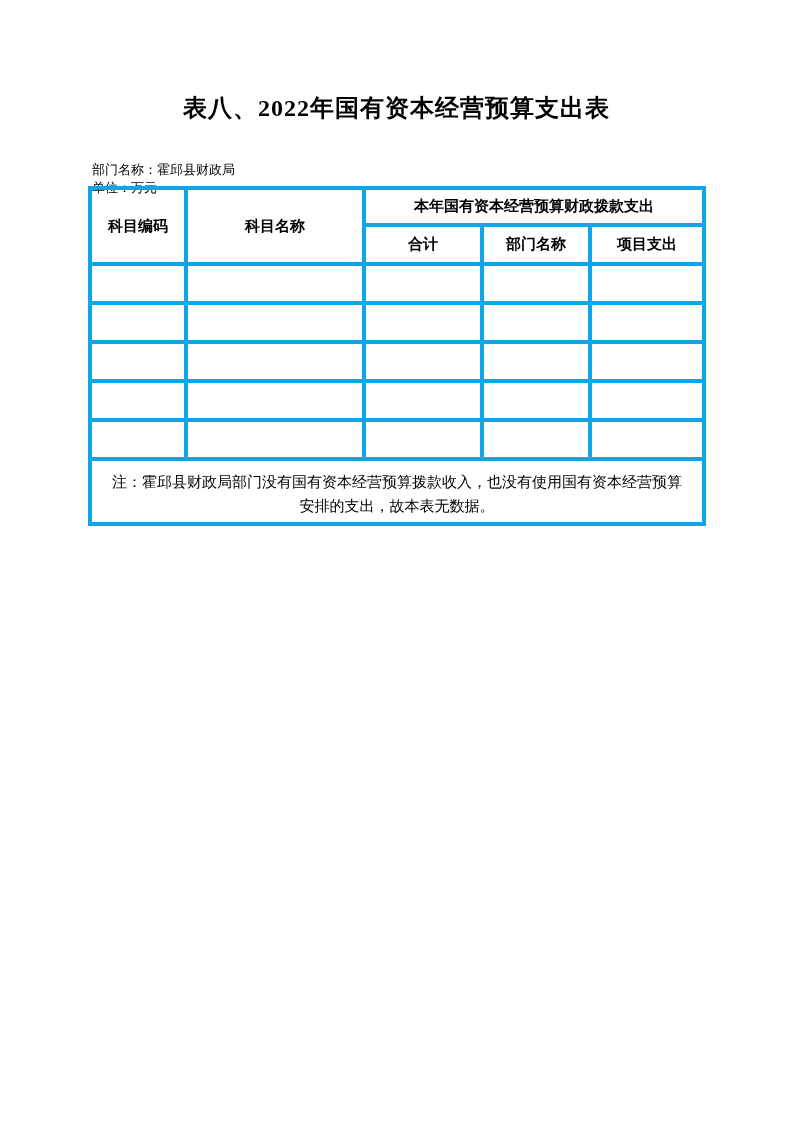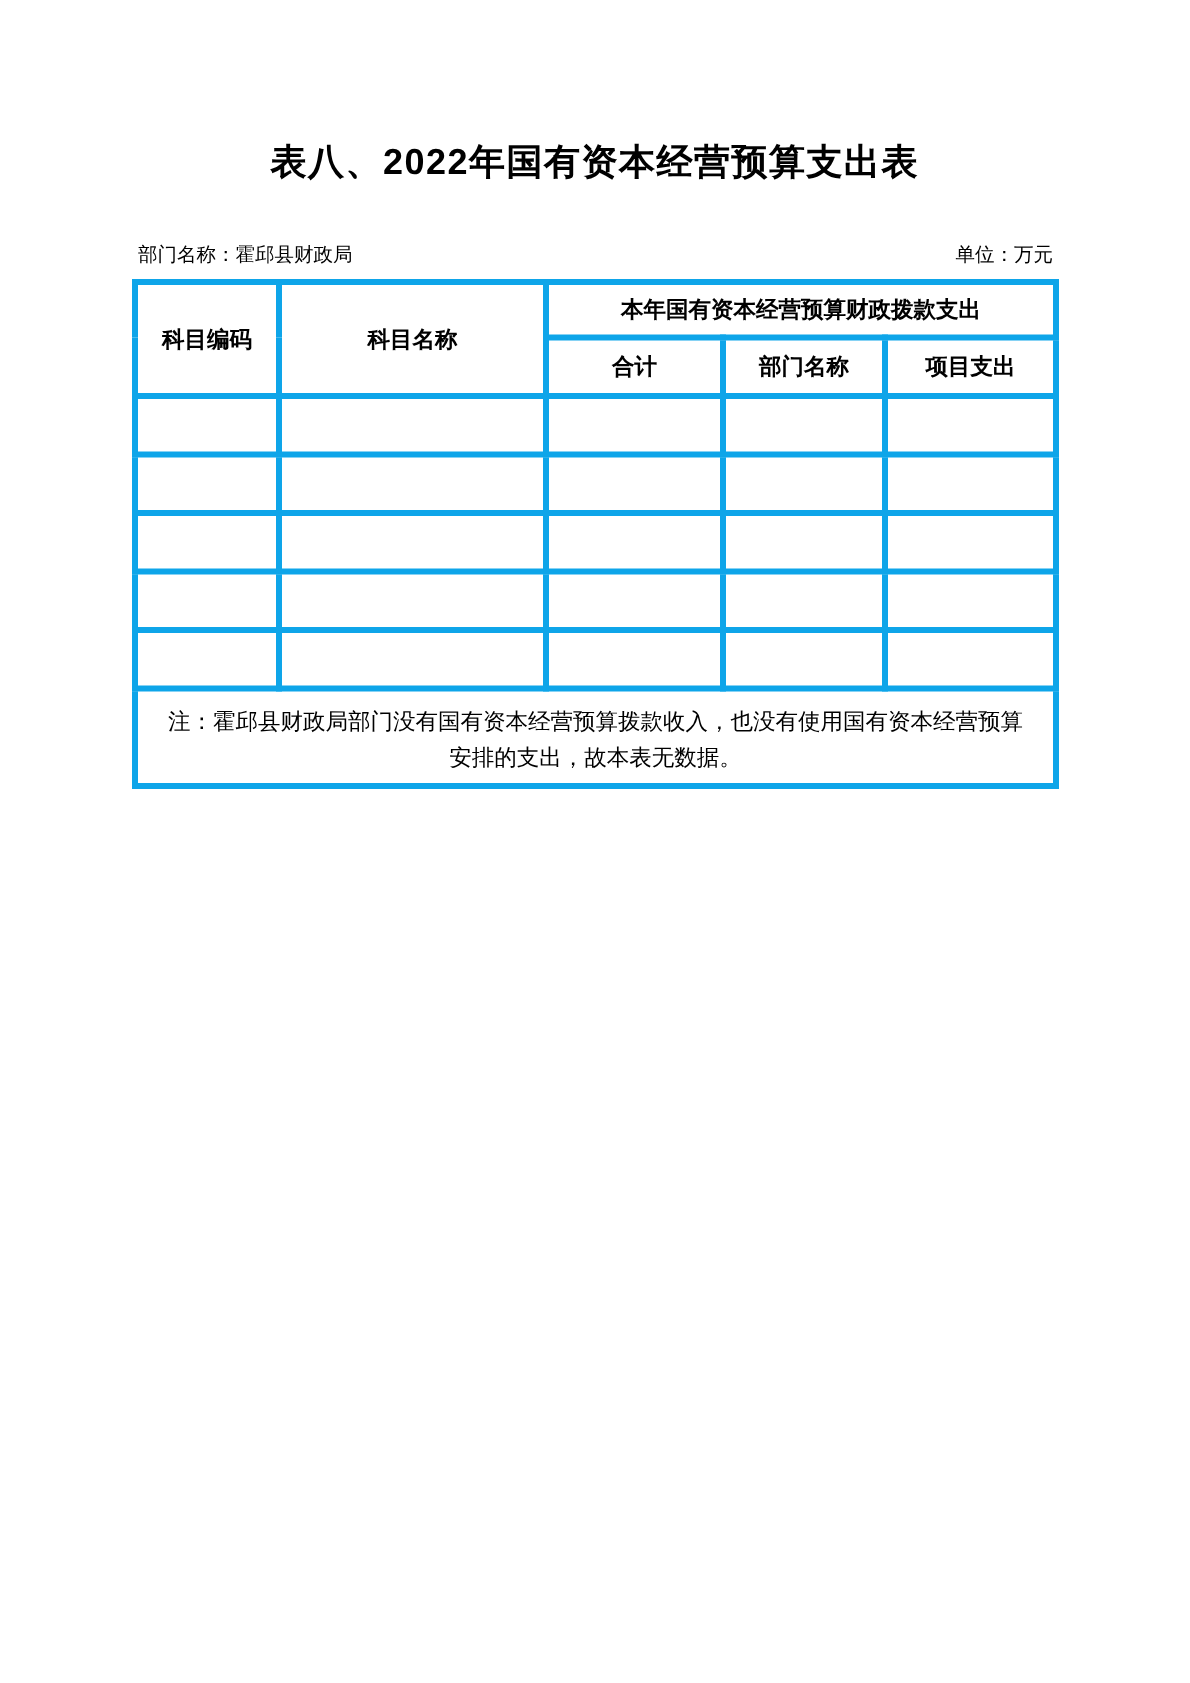--- a/index.html
+++ b/index.html
@@ -15,30 +15,31 @@
   }
   .doc-title {
     position: absolute;
     top: 92px;
     left: 0;
     width: 100%;
     text-align: center;
     font-size: 24px;
     font-weight: bold;
     letter-spacing: 1px;
-    font-family: Liberation Sans, sans-serif;
+    font-family: Liberation Serif, serif;
   }
   .meta-row {
     position: absolute;
     top: 161px;
     left: 92px;
     width: 610px;
     display: flex;
     justify-content: space-between;
     font-size: 13px;
+    flex-direction: column;
   }
   table.budget-table {
     position: absolute;
     top: 186px;
     left: 88px;
     width: 614px;
     border-collapse: collapse;
     table-layout: fixed;
   }
   table.budget-table th,

